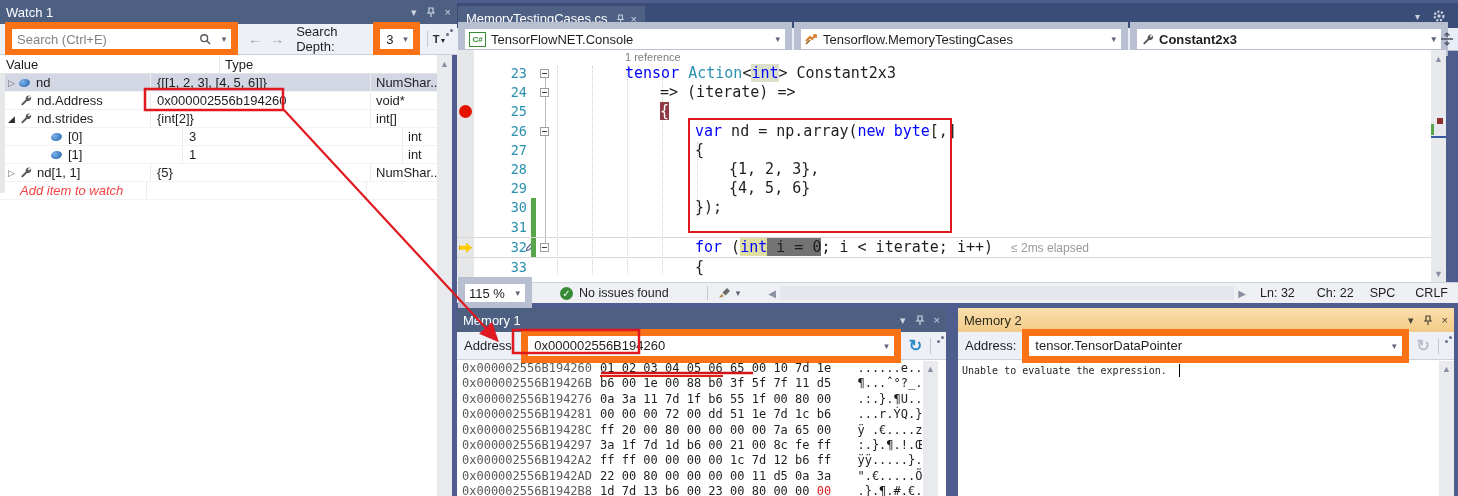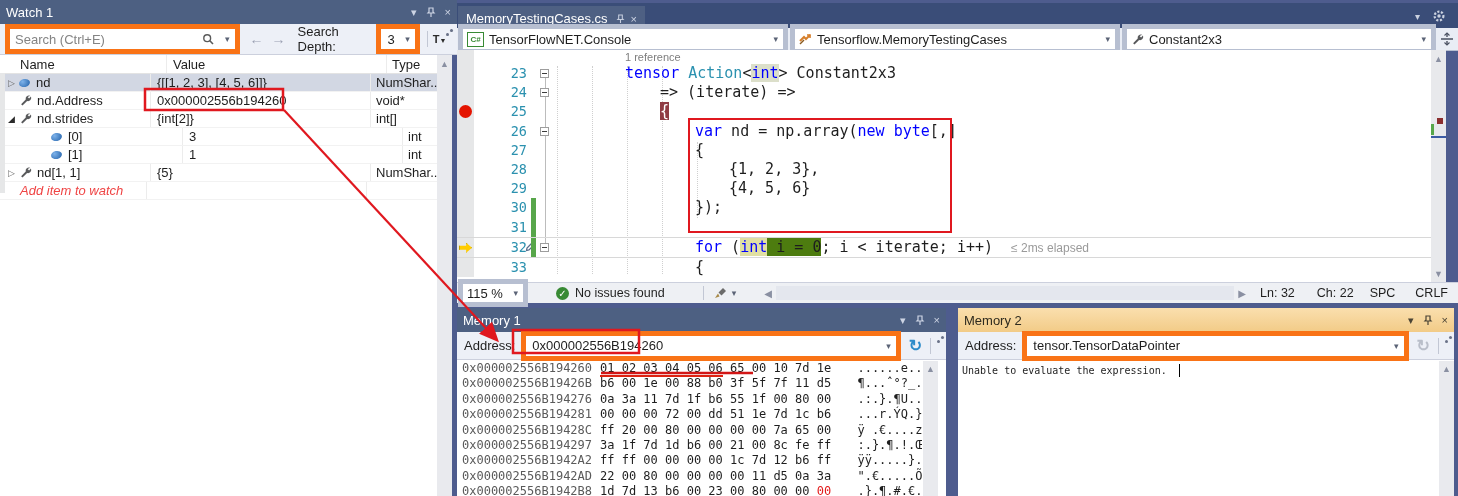--- a/index.html
+++ b/index.html
@@ -3,21 +3,21 @@
 <meta charset="utf-8">
 <style>
   html,body{margin:0;padding:0;}
   body{font-family:"Liberation Sans",sans-serif;background:#4e5c8e;}
   #stage{position:relative;width:1458px;height:496px;overflow:hidden;background:#4e5c8e;}
   .abs{position:absolute;}
   .panel-title{height:24px;background:#4d6082;color:#fff;font-size:13px;display:flex;align-items:center;padding:0 6px;}
   .panel-title .t{flex:1;}
   .ticon{color:#cdd4e4;font-size:11px;margin-left:9px;cursor:default;}
   .tbar{background:#edf0f7;display:flex;align-items:center;font-size:13px;color:#1e1e1e;}
-  .combo{background:#fff;border:5px solid #f97316;display:flex;align-items:center;height:20px;font-size:13px;color:#1e1e1e;}
+  .combo{background:#fff;border:7px solid #f97316;display:flex;align-items:center;height:20px;font-size:13px;color:#1e1e1e;}
   .combo .dd{margin-left:auto;color:#5b6376;font-size:9px;padding:0 5px;}
   .mono{font-family:"DejaVu Sans Mono","Liberation Mono",monospace;}
   
   .w-head{display:flex;height:18px;border-bottom:1px solid #e3e3e3;font-size:13px;color:#1e1e1e;background:#fff;}
   .w-row{display:flex;height:17px;font-size:13px;color:#1e1e1e;align-items:center;border-bottom:1px solid #f2f2f2;background:#fff;}
   .w-row.sel{background:#d2d7e3;}
   .c-name{width:146px;display:flex;align-items:center;overflow:hidden;border-right:1px solid #ececec;height:100%;}
   .c-val{width:213px;padding-left:6px;overflow:hidden;border-right:1px solid #ececec;height:100%;display:flex;align-items:center;}
   .c-type{flex:1;padding-left:5px;overflow:hidden;height:100%;display:flex;align-items:center;}
   .expander{width:15px;text-align:center;font-size:9px;color:#6a6a6a;flex:none;}
@@ -25,21 +25,21 @@
   .fld{width:11px;height:8px;border-radius:50%;background:radial-gradient(circle at 35% 30%,#7db2ea,#1f5fa8);flex:none;margin-right:6px;transform:rotate(-12deg);}
   .wr-ic{width:13px;height:13px;flex:none;margin-right:5px;}
   
   .code-row{display:flex;height:19.2px;line-height:19.2px;position:relative;}
   .g-bp{width:17px;flex:none;background:#e6e7e8;position:relative;}
   .g-num{width:57px;flex:none;text-align:right;padding-right:4px;color:#2b91af;font-size:13.5px;position:relative;box-sizing:border-box;}
   .g-bar{width:6px;flex:none;position:relative;}
   .g-fold{width:18px;flex:none;position:relative;}
   .g-code{flex:1;font-size:15px;color:#1e1e1e;white-space:pre;position:relative;}
   .tk-kw{color:#0000ff;} .tk-type{color:#2b91af;} .tk-pl{color:#1e1e1e;}
-  .hl-sym{background:#dcdfca;} .hl-khaki{background:#e0dfa3;} .hl-yellow{background:#4d7c0f;}
+  .hl-sym{background:#dcdfca;} .hl-khaki{background:#e0dfa3;} .hl-yellow{background:#737373;}
   .bp-brace{background:#8f3b44;color:#fff;}
   .bp-dot{position:absolute;left:2px;top:3px;width:13px;height:13px;border-radius:50%;background:#e41400;}
   .cur-arrow{position:absolute;left:2px;top:5px;width:13px;height:10px;background:#ffcc00;clip-path:polygon(0 30%,55% 30%,55% 0,100% 50%,55% 100%,55% 70%,0 70%);box-shadow:0 0 0 1px #c9a400 inset;}
   .greenbar{position:absolute;left:0;top:0;bottom:0;width:5px;background:#57a64a;}
   .foldbox{position:absolute;left:3px;top:5px;width:9px;height:9px;border:1px solid #9d9d9d;background:#fff;box-sizing:border-box;}
   .foldbox:after{content:"";position:absolute;left:1px;right:1px;top:3px;height:1px;background:#3c3c3c;}
   .codelens{height:14px;line-height:14px;font-size:11px;color:#7e7e7e;}
   .guide{position:absolute;width:0;border-left:1px dotted #cfcfcf;}
   .tip{font-family:"Liberation Sans",sans-serif;font-size:12px;color:#9a9a9a;margin-left:18px;}
   .curline{border-top:1px solid #d8d8d8;border-bottom:1px solid #d8d8d8;}
@@ -89,21 +89,20 @@
         <span style="padding-left:6px;">3</span>
         <span class="dd">▾</span>
       </div>
       <span style="width:1px;height:16px;background:#c2c7d4;margin-left:7px;"></span>
       <span style="margin-left:5px;font-weight:bold;font-size:11px;color:#2b2b2b;">T<span style="font-size:7px;">▼</span></span>
       <div class="dots2" style="margin-left:auto;margin-right:8px;margin-top:-10px;"></div>
     </div>
 
     <div class="abs" style="left:0;top:55px;width:437px;height:441px;background:#fff;">
       <div class="w-head">
-        <div class="c-name" style="padding-left:20px;">Name</div>
         <div class="c-val">Value</div>
         <div class="c-type">Type</div>
       </div>
       <div id="watch-rows">
           <div class="w-row sel">
             <div class="c-name" style="padding-left: 4px;">
               <span class="expander">▷</span>
               <span class="fld"></span>
               <span>nd</span>
             </div>
@@ -238,21 +237,21 @@
         <span style="margin-left:4px;">
             <svg width="13" height="12" viewBox="0 0 13 12">
               <path d="M1 8l4-4 2 2 4-4" stroke="#d67f2c" stroke-width="2" fill="none"></path>
               <path d="M8 2h3v3" fill="none" stroke="#d67f2c" stroke-width="1.6"></path>
               <path d="M1 11l4-4" stroke="#8a5a1e" stroke-width="1.4"></path>
             </svg>
           </span>
         <span style="padding-left:5px;">Tensorflow.MemoryTestingCases</span>
         <span class="dd">▾</span>
       </div>
-      <div class="combo" style="flex:1;margin-left:2px;margin-right:22px;border-color:#b7bfd1;">
+      <div class="combo" style="flex:1;margin-left:2px;margin-right:10px;border-color:#b7bfd1;font-weight:bold;">
         <span style="margin-left:4px;">
             <svg width="13" height="13" viewBox="0 0 16 16">
               <path d="M13.8 2.2a4 4 0 0 0-5.5 4.7L2.6 12.6l1.7 1.7 5.7-5.7a4 4 0 0 0 4.7-5.5L12.4 5.4l-1.8-1.8z" fill="#58595b"></path>
             </svg>
           </span>
         <span style="padding-left:5px;">Constant2x3</span>
         <span class="dd">▾</span>
       </div>
       <span class="abs" style="right:4px;top:4px;">
           <svg width="14" height="14" viewBox="0 0 14 14">

